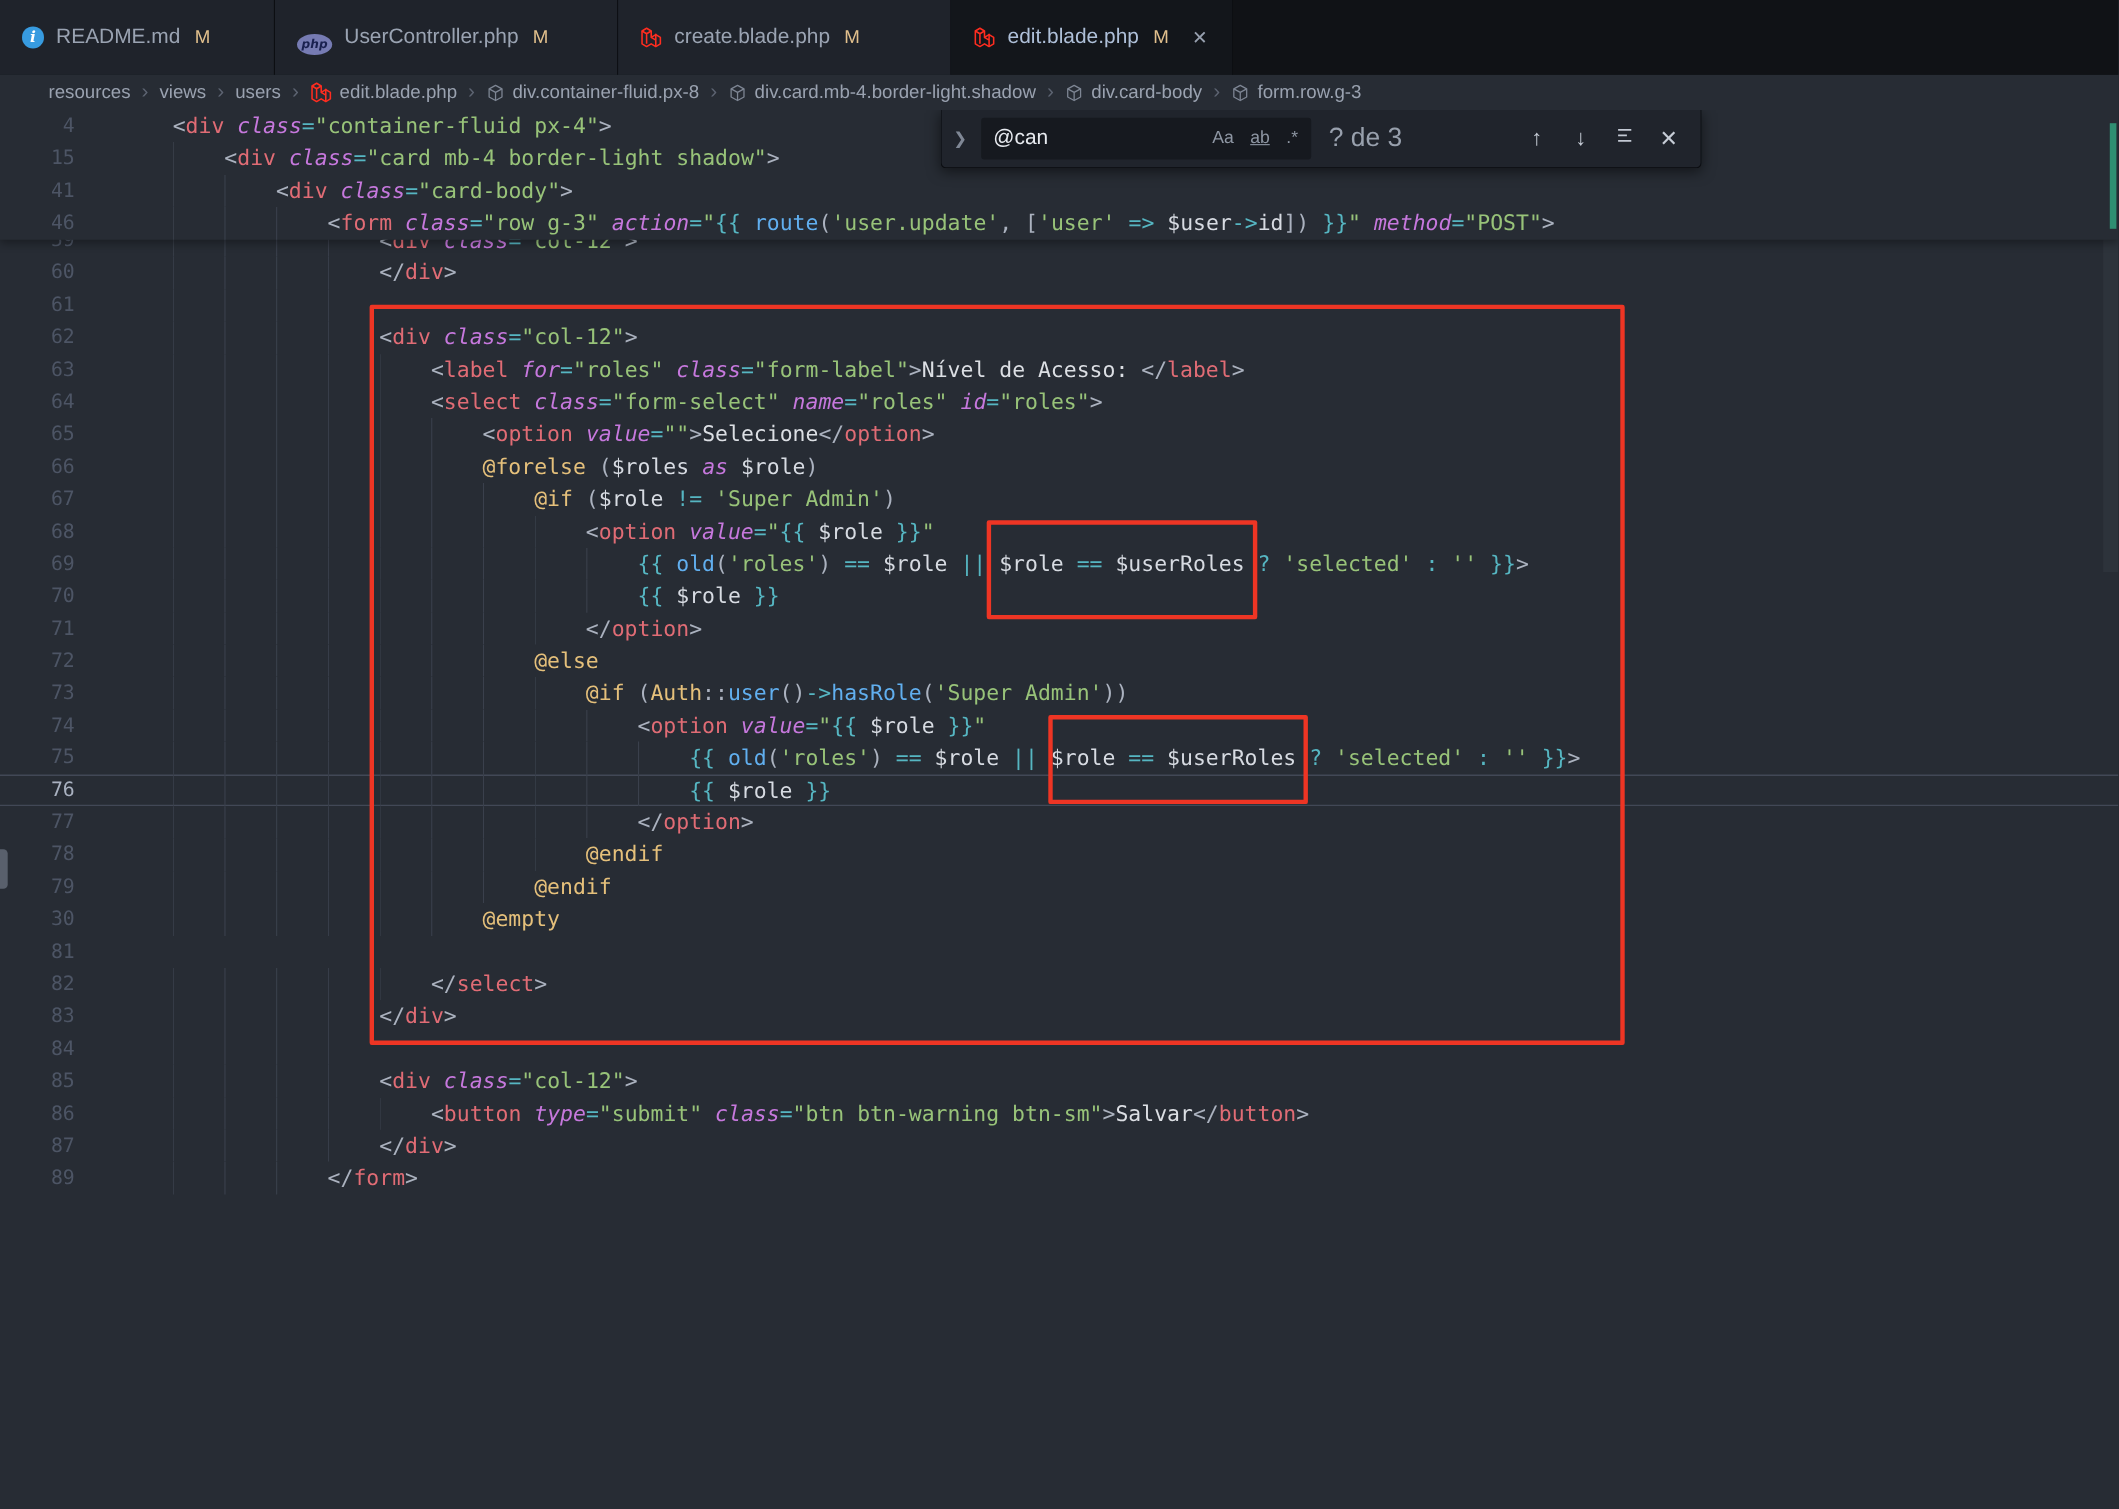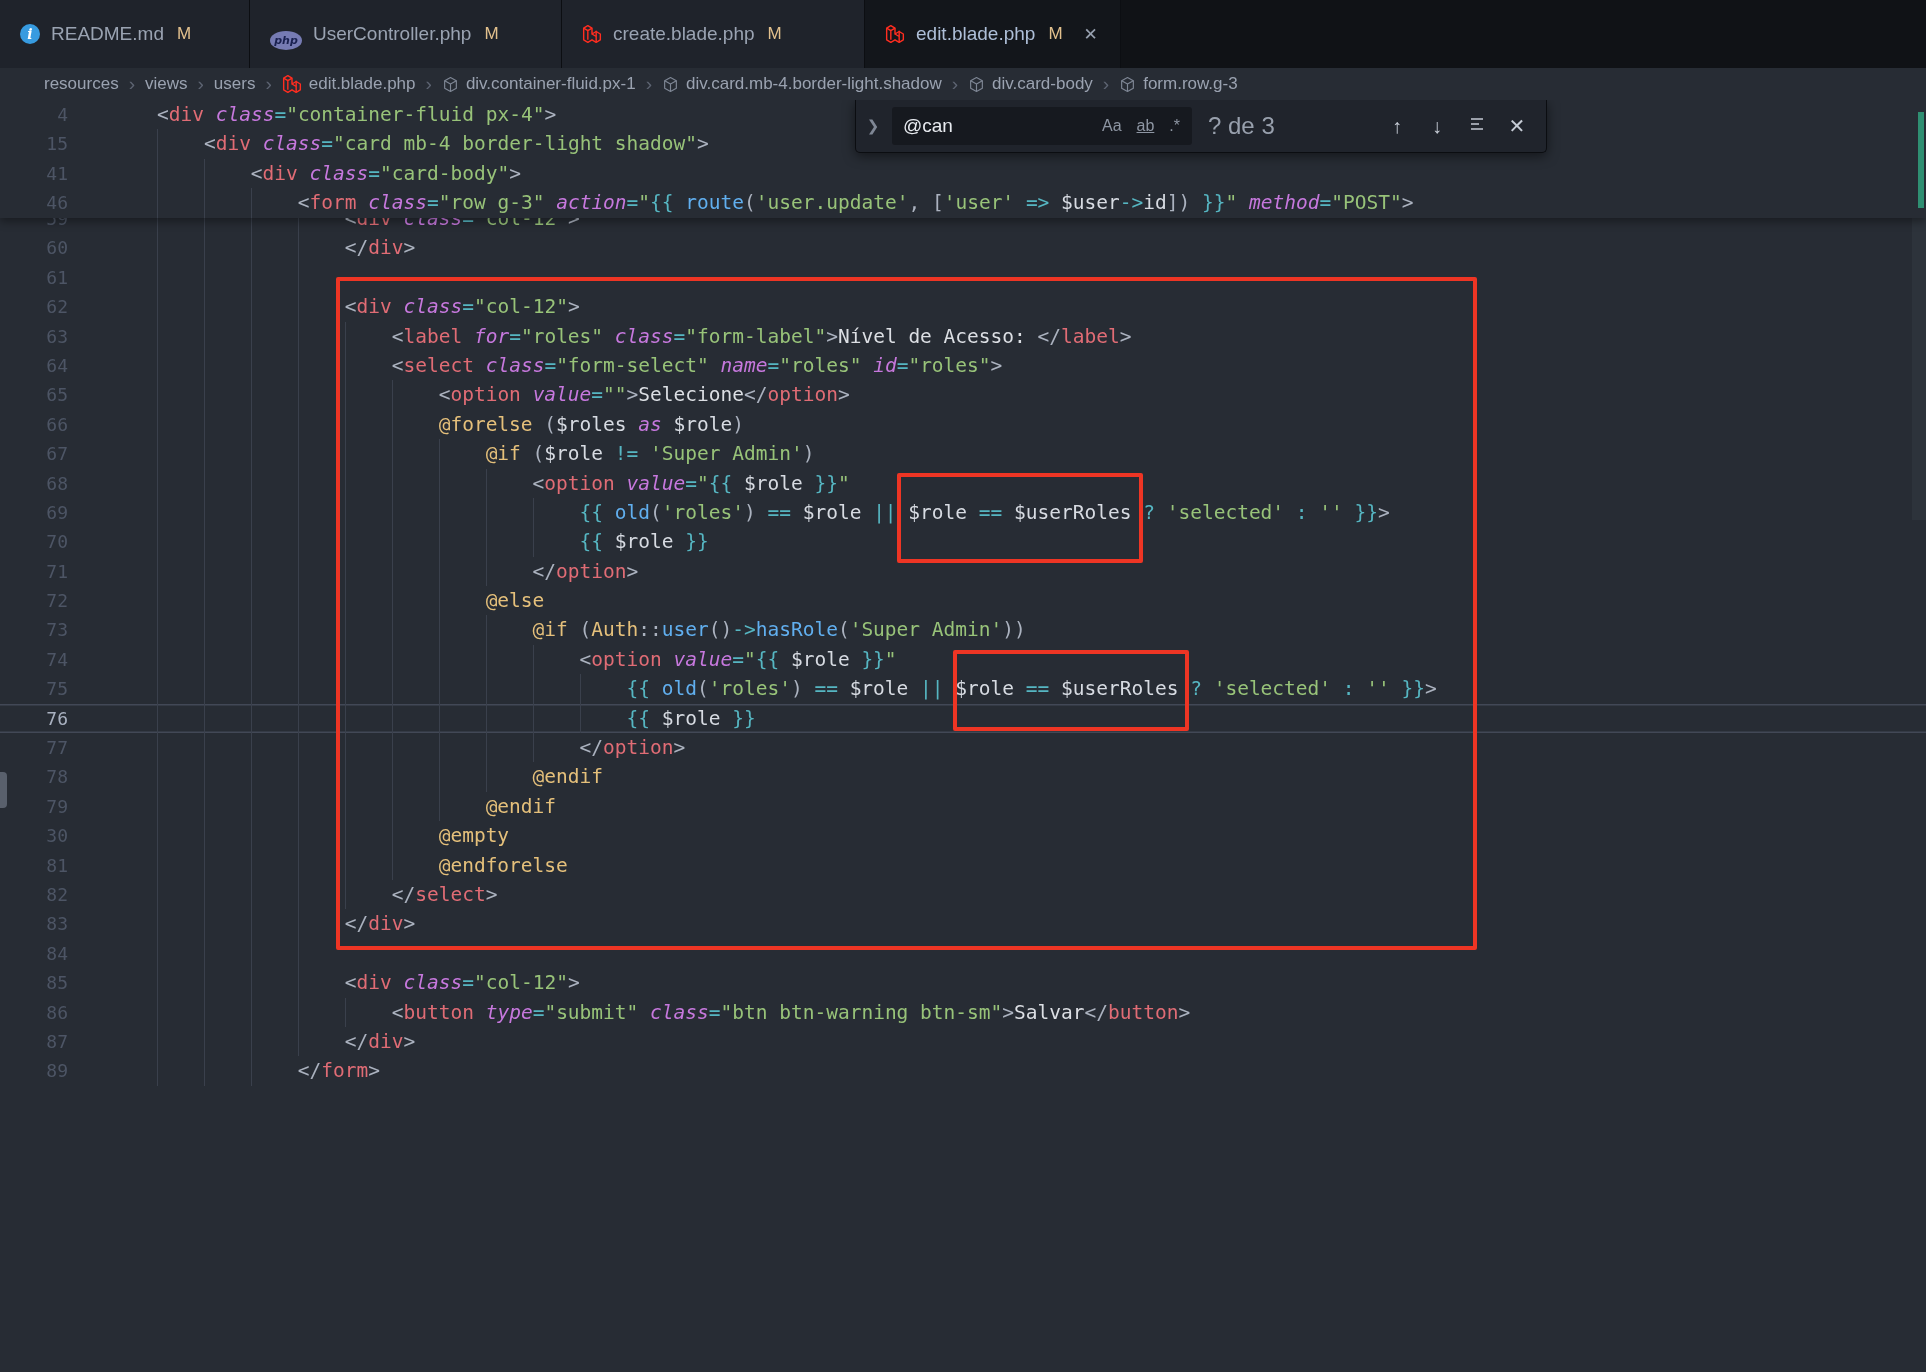--- a/index.html
+++ b/index.html
@@ -153,21 +153,21 @@
         <path d="M2 5l5 3 5-3M7 8v11M12 12l5 3m0-7v14"></path>
       </svg>
       <span>edit.blade.php</span>
     </span>
     <span class="bc-sep">›</span>
     <span class="bc-item">
       <svg viewBox="0 0 16 16" width="17" height="17" fill="none" stroke="#7e8694" stroke-width="1.1" stroke-linejoin="round">
         <path d="M8 1.5l5.5 3v7L8 14.5l-5.5-3v-7z"></path>
         <path d="M2.5 4.5L8 7.5l5.5-3M8 7.5V14"></path>
       </svg>
-      <span>div.container-fluid.px-1</span>
+      <span>div.container-fluid.px-8</span>
     </span>
     <span class="bc-sep">›</span>
     <span class="bc-item">
       <svg viewBox="0 0 16 16" width="17" height="17" fill="none" stroke="#7e8694" stroke-width="1.1" stroke-linejoin="round">
         <path d="M8 1.5l5.5 3v7L8 14.5l-5.5-3v-7z"></path>
         <path d="M2.5 4.5L8 7.5l5.5-3M8 7.5V14"></path>
       </svg>
       <span>div.card.mb-4.border-light.shadow</span>
     </span>
     <span class="bc-sep">›</span>
@@ -205,21 +205,21 @@
       <div class="code-line"><span class="ln">71</span><span class="ltxt"><span class="ind"></span><span class="ind guide"></span><span class="ind guide"></span><span class="ind guide"></span><span class="ind guide"></span><span class="ind guide"></span><span class="ind guide"></span><span class="ind guide"></span><span class="ind guide"></span><span class="tk-p">&lt;/</span><span class="tk-t">option</span><span class="tk-p">&gt;</span></span></div>
       <div class="code-line"><span class="ln">72</span><span class="ltxt"><span class="ind"></span><span class="ind guide"></span><span class="ind guide"></span><span class="ind guide"></span><span class="ind guide"></span><span class="ind guide"></span><span class="ind guide"></span><span class="ind guide"></span><span class="tk-d">@else</span></span></div>
       <div class="code-line"><span class="ln">73</span><span class="ltxt"><span class="ind"></span><span class="ind guide"></span><span class="ind guide"></span><span class="ind guide"></span><span class="ind guide"></span><span class="ind guide"></span><span class="ind guide"></span><span class="ind guide"></span><span class="ind guide"></span><span class="tk-d">@if</span><span class="tk-w"> </span><span class="tk-p">(</span><span class="tk-d">Auth</span><span class="tk-p">::</span><span class="tk-f">user</span><span class="tk-p">()</span><span class="tk-o">-&gt;</span><span class="tk-f">hasRole</span><span class="tk-p">(</span><span class="tk-s">'Super Admin'</span><span class="tk-p">))</span></span></div>
       <div class="code-line"><span class="ln">74</span><span class="ltxt"><span class="ind"></span><span class="ind guide"></span><span class="ind guide"></span><span class="ind guide"></span><span class="ind guide"></span><span class="ind guide"></span><span class="ind guide"></span><span class="ind guide"></span><span class="ind guide"></span><span class="ind guide"></span><span class="tk-p">&lt;</span><span class="tk-t">option</span><span class="tk-w"> </span><span class="tk-a">value</span><span class="tk-o">=</span><span class="tk-s">"</span><span class="tk-o">{{</span><span class="tk-w"> </span><span class="tk-v">$role</span><span class="tk-w"> </span><span class="tk-o">}}</span><span class="tk-s">"</span></span></div>
       <div class="code-line"><span class="ln">75</span><span class="ltxt"><span class="ind"></span><span class="ind guide"></span><span class="ind guide"></span><span class="ind guide"></span><span class="ind guide"></span><span class="ind guide"></span><span class="ind guide"></span><span class="ind guide"></span><span class="ind guide"></span><span class="ind guide"></span><span class="ind guide"></span><span class="tk-o">{{</span><span class="tk-w"> </span><span class="tk-f">old</span><span class="tk-p">(</span><span class="tk-s">'roles'</span><span class="tk-p">)</span><span class="tk-w"> </span><span class="tk-o">==</span><span class="tk-w"> </span><span class="tk-v">$role</span><span class="tk-w"> </span><span class="tk-o">||</span><span class="tk-w"> </span><span class="tk-v">$role</span><span class="tk-w"> </span><span class="tk-o">==</span><span class="tk-w"> </span><span class="tk-v">$userRoles</span><span class="tk-w"> </span><span class="tk-o">?</span><span class="tk-w"> </span><span class="tk-s">'selected'</span><span class="tk-w"> </span><span class="tk-o">:</span><span class="tk-w"> </span><span class="tk-s">''</span><span class="tk-w"> </span><span class="tk-o">}}</span><span class="tk-p">&gt;</span></span></div>
       <div class="code-line current"><span class="ln">76</span><span class="ltxt"><span class="ind"></span><span class="ind guide"></span><span class="ind guide"></span><span class="ind guide"></span><span class="ind guide"></span><span class="ind guide"></span><span class="ind guide"></span><span class="ind guide"></span><span class="ind guide"></span><span class="ind guide"></span><span class="ind guide"></span><span class="tk-o">{{</span><span class="tk-w"> </span><span class="tk-v">$role</span><span class="tk-w"> </span><span class="tk-o">}}</span></span></div>
       <div class="code-line"><span class="ln">77</span><span class="ltxt"><span class="ind"></span><span class="ind guide"></span><span class="ind guide"></span><span class="ind guide"></span><span class="ind guide"></span><span class="ind guide"></span><span class="ind guide"></span><span class="ind guide"></span><span class="ind guide"></span><span class="ind guide"></span><span class="tk-p">&lt;/</span><span class="tk-t">option</span><span class="tk-p">&gt;</span></span></div>
       <div class="code-line"><span class="ln">78</span><span class="ltxt"><span class="ind"></span><span class="ind guide"></span><span class="ind guide"></span><span class="ind guide"></span><span class="ind guide"></span><span class="ind guide"></span><span class="ind guide"></span><span class="ind guide"></span><span class="ind guide"></span><span class="tk-d">@endif</span></span></div>
       <div class="code-line"><span class="ln">79</span><span class="ltxt"><span class="ind"></span><span class="ind guide"></span><span class="ind guide"></span><span class="ind guide"></span><span class="ind guide"></span><span class="ind guide"></span><span class="ind guide"></span><span class="ind guide"></span><span class="tk-d">@endif</span></span></div>
       <div class="code-line"><span class="ln">30</span><span class="ltxt"><span class="ind"></span><span class="ind guide"></span><span class="ind guide"></span><span class="ind guide"></span><span class="ind guide"></span><span class="ind guide"></span><span class="ind guide"></span><span class="tk-d">@empty</span></span></div>
-      <div class="code-line"><span class="ln">81</span><span class="ltxt"><span class="ind"></span><span class="ind guide"></span><span class="ind guide"></span><span class="ind guide"></span><span class="ind guide"></span><span class="ind guide"></span><span class="ind guide"></span><span class="tk-d">@endforelse</span></span></div>
+      <div class="code-line"><span class="ln">81</span></div>
       <div class="code-line"><span class="ln">82</span><span class="ltxt"><span class="ind"></span><span class="ind guide"></span><span class="ind guide"></span><span class="ind guide"></span><span class="ind guide"></span><span class="ind guide"></span><span class="tk-p">&lt;/</span><span class="tk-t">select</span><span class="tk-p">&gt;</span></span></div>
       <div class="code-line"><span class="ln">83</span><span class="ltxt"><span class="ind"></span><span class="ind guide"></span><span class="ind guide"></span><span class="ind guide"></span><span class="ind guide"></span><span class="tk-p">&lt;/</span><span class="tk-t">div</span><span class="tk-p">&gt;</span></span></div>
       <div class="code-line"><span class="ln">84</span><span class="ltxt"><span class="ind"></span><span class="ind guide"></span><span class="ind guide"></span><span class="ind guide"></span><span class="ind guide"></span></span></div>
       <div class="code-line"><span class="ln">85</span><span class="ltxt"><span class="ind"></span><span class="ind guide"></span><span class="ind guide"></span><span class="ind guide"></span><span class="ind guide"></span><span class="tk-p">&lt;</span><span class="tk-t">div</span><span class="tk-w"> </span><span class="tk-a">class</span><span class="tk-o">=</span><span class="tk-s">"col-12"</span><span class="tk-p">&gt;</span></span></div>
       <div class="code-line"><span class="ln">86</span><span class="ltxt"><span class="ind"></span><span class="ind guide"></span><span class="ind guide"></span><span class="ind guide"></span><span class="ind guide"></span><span class="ind guide"></span><span class="tk-p">&lt;</span><span class="tk-t">button</span><span class="tk-w"> </span><span class="tk-a">type</span><span class="tk-o">=</span><span class="tk-s">"submit"</span><span class="tk-w"> </span><span class="tk-a">class</span><span class="tk-o">=</span><span class="tk-s">"btn btn-warning btn-sm"</span><span class="tk-p">&gt;</span><span class="tk-w">Salvar</span><span class="tk-p">&lt;/</span><span class="tk-t">button</span><span class="tk-p">&gt;</span></span></div>
       <div class="code-line"><span class="ln">87</span><span class="ltxt"><span class="ind"></span><span class="ind guide"></span><span class="ind guide"></span><span class="ind guide"></span><span class="ind guide"></span><span class="tk-p">&lt;/</span><span class="tk-t">div</span><span class="tk-p">&gt;</span></span></div>
       <div class="code-line"><span class="ln">89</span><span class="ltxt"><span class="ind"></span><span class="ind guide"></span><span class="ind guide"></span><span class="ind guide"></span><span class="tk-p">&lt;/</span><span class="tk-t">form</span><span class="tk-p">&gt;</span></span></div>
     </div>
   <div class="sticky-lines" id="sticky">
       <div class="code-line"><span class="ln">4</span><span class="ltxt"><span class="ind"></span><span class="tk-p">&lt;</span><span class="tk-t">div</span><span class="tk-w"> </span><span class="tk-a">class</span><span class="tk-o">=</span><span class="tk-s">"container-fluid px-4"</span><span class="tk-p">&gt;</span></span></div>

